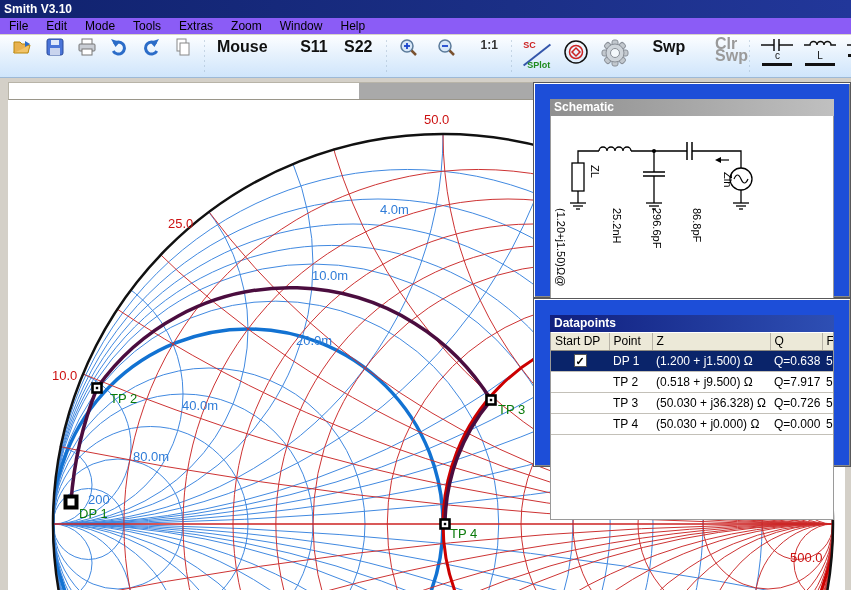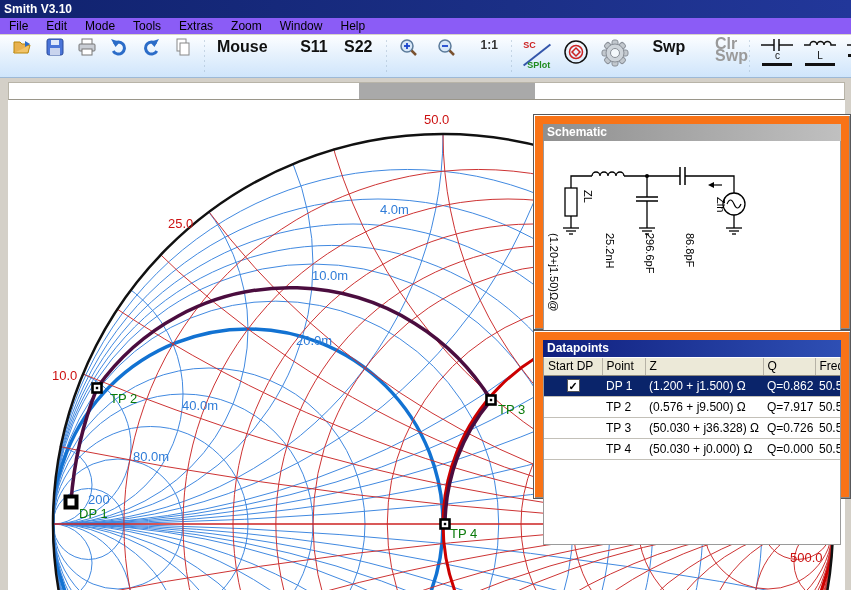--- a/index.html
+++ b/index.html
@@ -42,22 +42,22 @@
   .chartwin-title .gray-seg { position:absolute; left:350px; top:0; width:176px; height:16px; background:#a9a9a9; }
   #chart-area { position:absolute; left:8px; top:100px; width:837px; height:490px;
     background:#fff; overflow:hidden; }
   #chart-area svg { position:absolute; left:0; top:0; }
   .chart-label { position:absolute; font-size:13px; white-space:nowrap; }
   .chart-label.imp { color:#cc1111; }
   .chart-label.adm { color:#2f7cd8;margin-top:12px; }
   .chart-label.pt  { color:#0a7a0a; }
 
   
-  .panel { position:absolute; background:#f97316; border:1px solid #58585a;
-    box-shadow:inset 1px 1px 0 #ffffff, inset -1px -1px 0 #8a8a8a; padding:9px;margin-top:32px; }
+  .panel { position:absolute; background:#1d4ed8; border:1px solid #58585a;
+    box-shadow:inset 1px 1px 0 #ffffff, inset -1px -1px 0 #8a8a8a; padding:16px; }
   .panel .ptitle { height:17px; color:#fff; font-size:12px; font-weight:bold;
     line-height:17px; padding-left:4px; }
   .panel .pclient { position:relative; background:#fff; border:1px solid #9a9a9a; border-top:none; overflow:hidden; }
   #schematic-panel { left:533px; top:82px; width:318px; height:216px; }
   #schematic-panel .ptitle { background:linear-gradient(90deg,#8f8f8f,#c0c0c0); }
   #schematic-panel .pclient { height:192px; }
   #datapoints-panel { left:533px; top:298px; width:318px; height:169px; }
   #datapoints-panel .ptitle { background:linear-gradient(90deg,#101f7e,#2e4fb4); }
   #datapoints-panel .pclient { height:188px; }
 
@@ -423,27 +423,27 @@
           <th>Frequency</th>
         </tr>
       </thead>
       <tbody>
         <tr class="sel">
           <td>
               <div class="chk"></div>
             </td>
           <td>DP 1</td>
           <td>(1.200 + j1.500) Ω</td>
-          <td>Q=0.862</td>
+          <td>Q=0.638</td>
           <td>50.5MHz</td>
         </tr>
         <tr>
           <td></td>
           <td>TP 2</td>
-          <td>(0.576 + j9.500) Ω</td>
+          <td>(0.518 + j9.500) Ω</td>
           <td>Q=7.917</td>
           <td>50.5MHz</td>
         </tr>
         <tr>
           <td></td>
           <td>TP 3</td>
           <td>(50.030 + j36.328) Ω</td>
           <td>Q=0.726</td>
           <td>50.5MHz</td>
         </tr>

